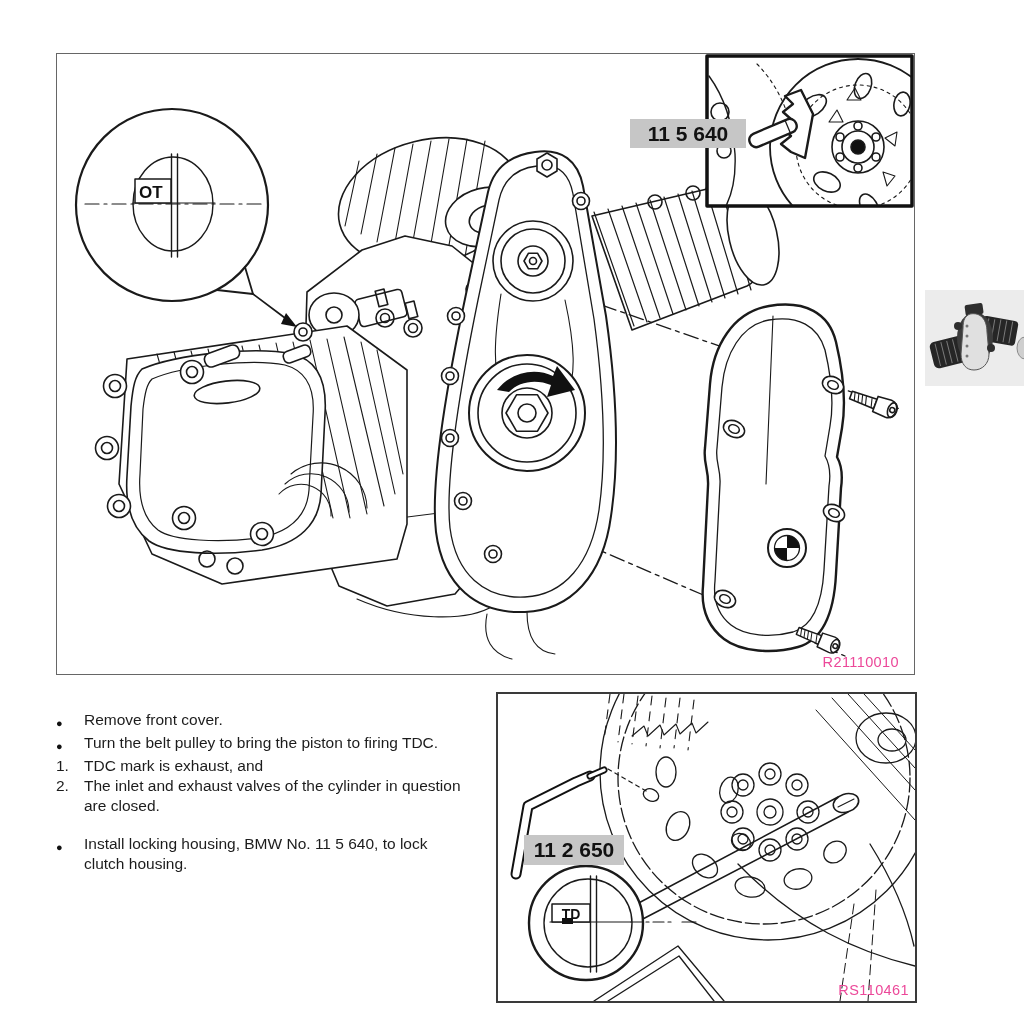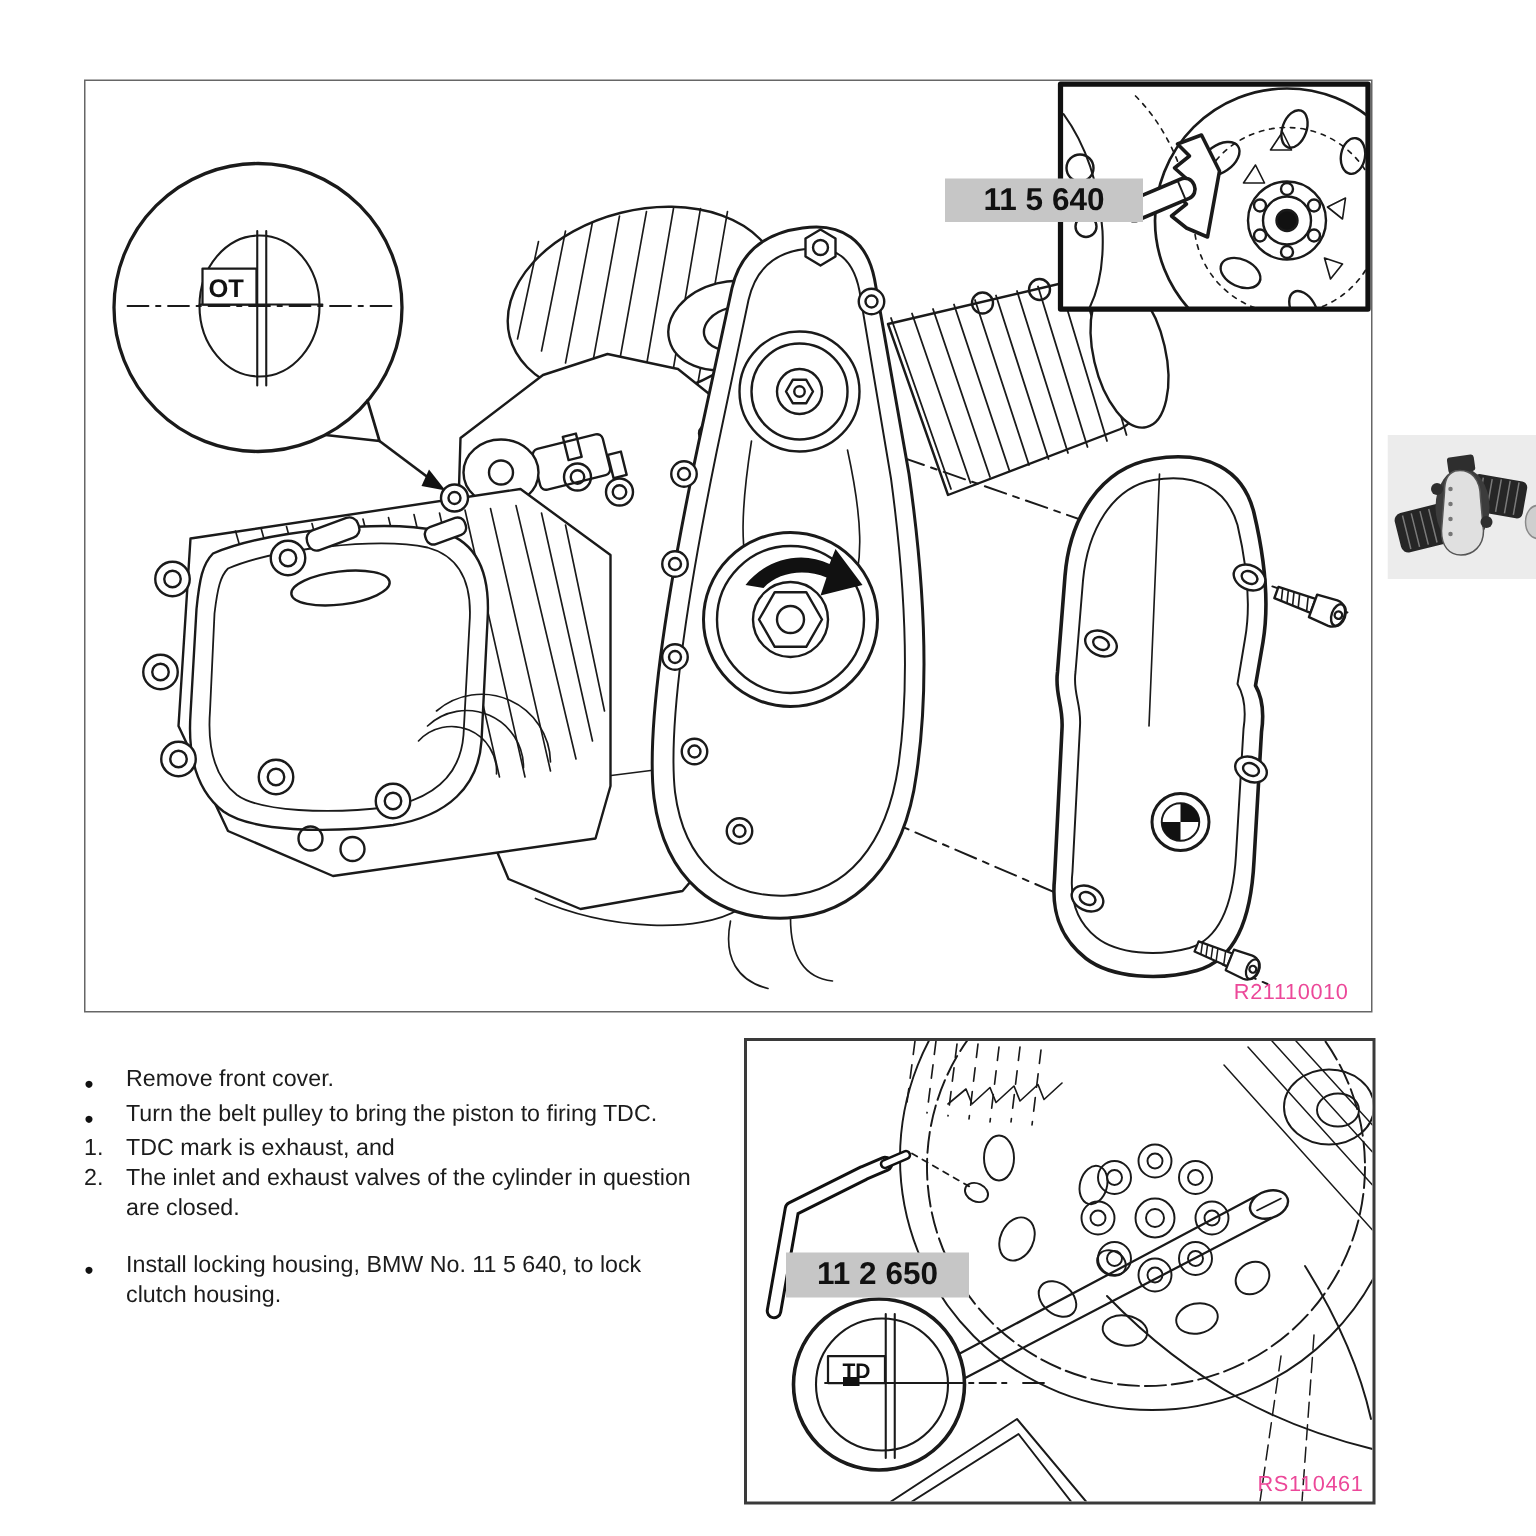--- a/index.html
+++ b/index.html
@@ -8,22 +8,22 @@
     font-family:"Liberation Sans", sans-serif; color:var(--ink); }
   .page { position:relative; width:1024px; height:1024px; background:#fff; overflow:hidden; }
 
   .fig { position:absolute; background:#fff; overflow:hidden; }
   #main-fig { left:56px; top:53px; width:859px; height:622px; border:1px solid #666; }
   #detail-fig { left:496px; top:692px; width:421px; height:311px; border:2px solid #3a3a3a; }
   .fig svg { position:absolute; left:0; top:0; }
 
   .tool-label { position:absolute; background:var(--label-bg); color:#111;
     font-weight:bold; font-size:21px; text-align:center; z-index:5; }
-  #label-115640 { left:573px; top:65px; width:132px; height:29px; line-height:29px; }
-  #label-112650 { left:26px; top:141px; width:122px; height:30px; line-height:30px; }
+  #label-115640 { left:573px; top:65px; width:116px; height:29px; line-height:29px; }
+  #label-112650 { left:26px; top:141px; width:100px; height:30px; line-height:30px; }
 
   .ref-num { position:absolute; font-size:14.5px; color:#ec4899; z-index:5; letter-spacing:.4px; }
   #ref-main { right:15px; bottom:4px; }
   #ref-detail { right:6px; bottom:3px; }
 
   #thumb { position:absolute; left:925px; top:290px; width:99px; height:96px; }
 
   
   .text-col { position:absolute; left:56px; top:693px; width:410px; }
   h1 { font-size:23px; font-weight:400; line-height:28px; color:#1c1c1c; letter-spacing:.2px; }

